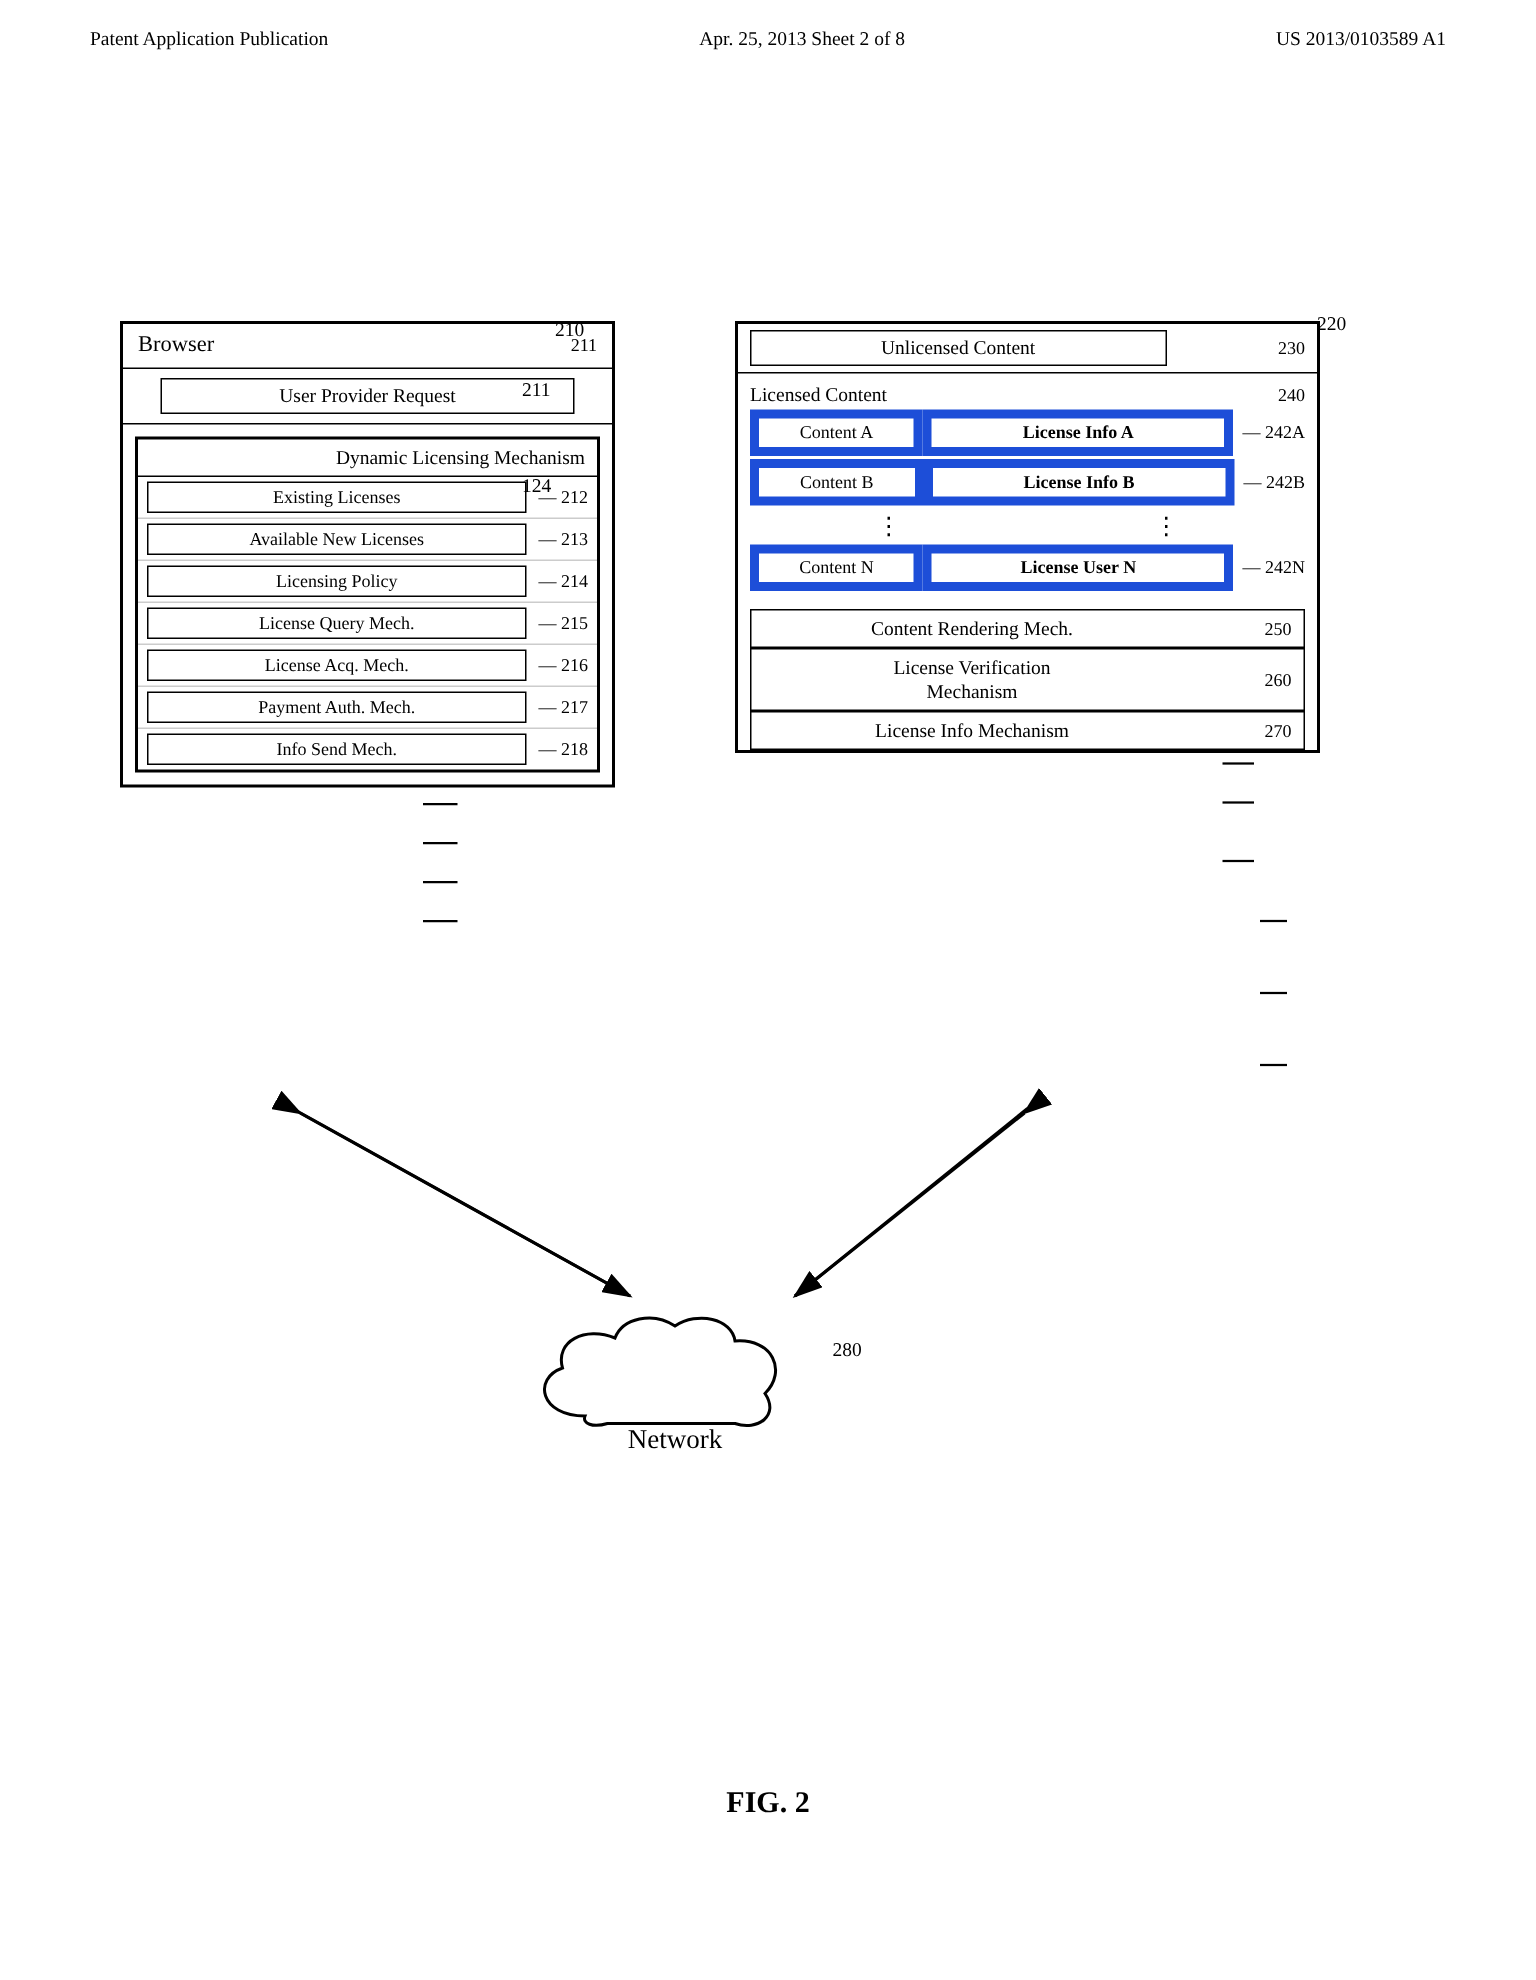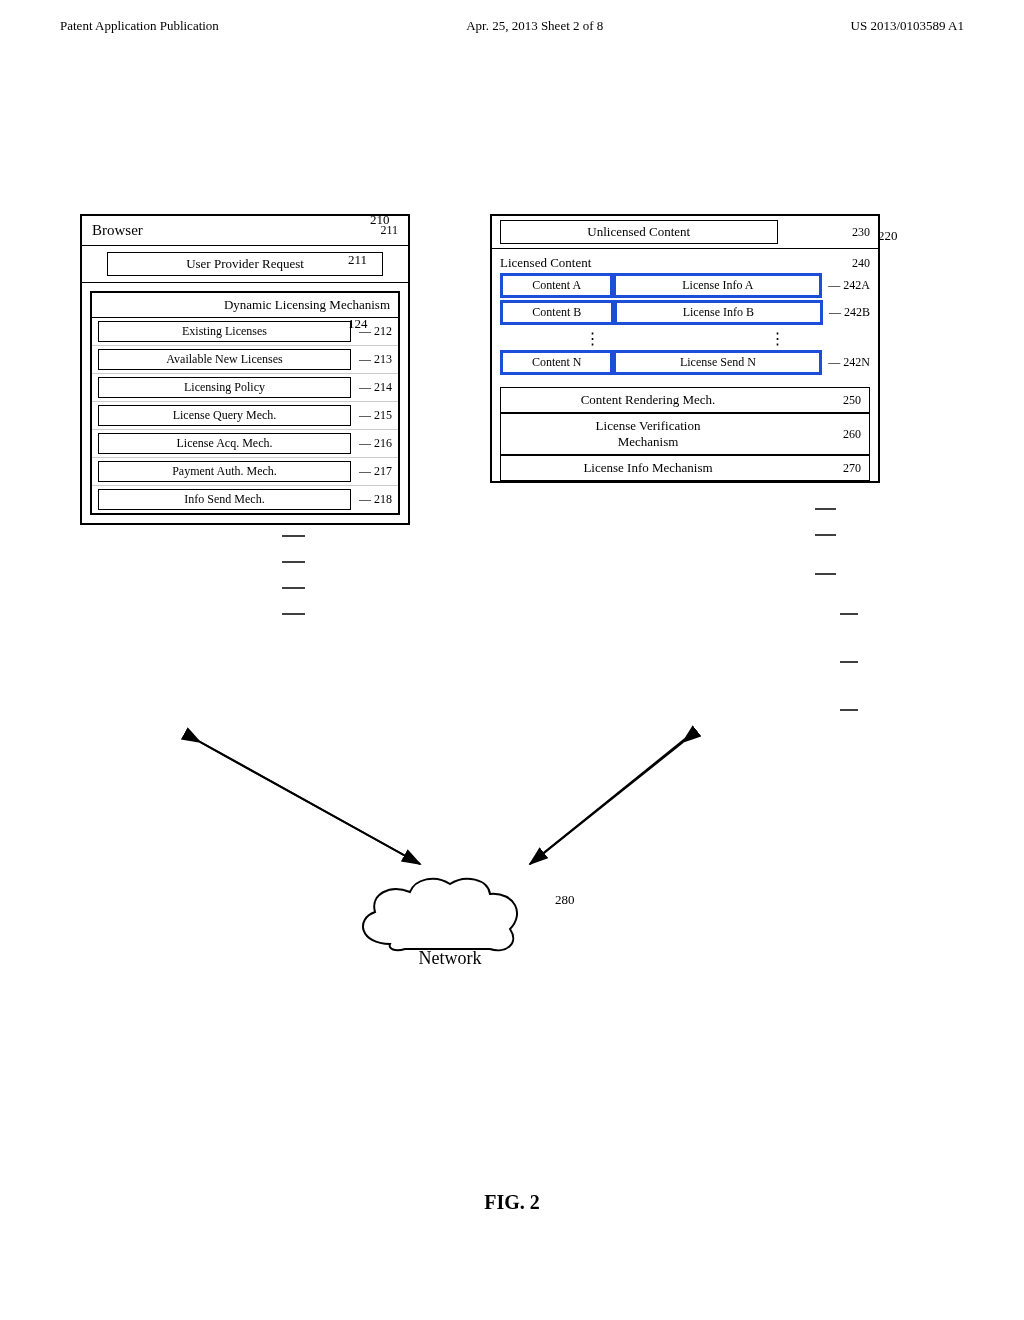--- a/index.html
+++ b/index.html
@@ -137,28 +137,28 @@
       padding: 2px 0;
     }
 
     .content-row {
       display: flex;
       align-items: center;
       margin-bottom: 2px;
     }
 
     .content-cell {
-      border: 3px solid #1d4ed8;
+      border: 6px solid #1d4ed8;
       padding: 2px 6px;
       font-size: 12px;
       text-align: center;
     }
 
     .content-cell-a { flex: 1; }
-    .content-cell-b { flex: 2; }
+    .content-cell-b { flex: 2; font-weight: bold; }
 
     .dots-row {
       display: flex;
       justify-content: space-around;
       padding: 2px 0;
       font-size: 16px;
     }
 
     
     .provider-lower-box {
@@ -343,21 +343,21 @@
       <div class="content-cell content-cell-a">Content B</div>
       <div class="content-cell content-cell-b">License Info B</div>
       <span style="font-size:12px; margin-left:6px; min-width:38px;">— 242B</span>
     </div>
           <div class="dots-row">
             <span>⋮</span>
             <span>⋮</span>
           </div>
           <div class="content-row">
       <div class="content-cell content-cell-a">Content N</div>
-      <div class="content-cell content-cell-b">License Send N</div>
+      <div class="content-cell content-cell-b">License User N</div>
       <span style="font-size:12px; margin-left:6px; min-width:38px;">— 242N</span>
     </div>
         </div>
     </div>
 
     <div class="provider-lower-box section-divider" style="margin-top: 6px;">
       <span class="provider-lower-inner">Content Rendering Mech.</span>
       <span style="font-size: 12px; margin-left: 20px;">250</span>
     </div>
 
@@ -366,21 +366,21 @@
 Mechanism</span>
       <span style="font-size: 12px; margin-left: 20px;">260</span>
     </div>
 
     <div class="provider-lower-box">
       <span class="provider-lower-inner">License Info Mechanism</span>
       <span style="font-size: 12px; margin-left: 20px;">270</span>
     </div>
   </div>
 
-  <div class="float-label" style="left: 878px; top: 184px;">220</div>
+  <div class="float-label" style="left: 878px; top: 164px;">220</div>
 
   <div style="position: absolute; left: 350px; top: 830px; text-align: center;">
     <svg width="200" height="90" viewBox="0 0 200 90">
 
       <path d="M 40 70 
                C 10 70, 5 45, 25 38 
                C 20 20, 40 10, 60 18 
                C 65 5, 85 0, 100 10 
                C 115 0, 138 5, 140 20 
                C 165 18, 175 40, 160 55 

